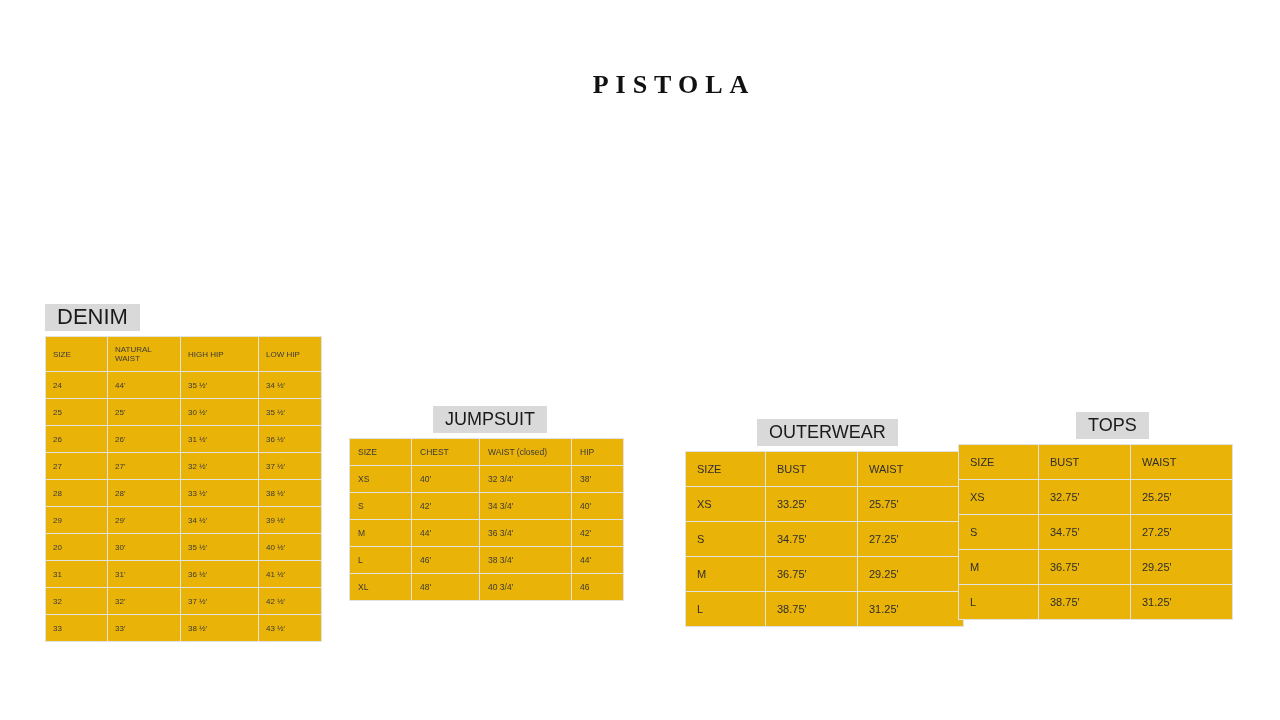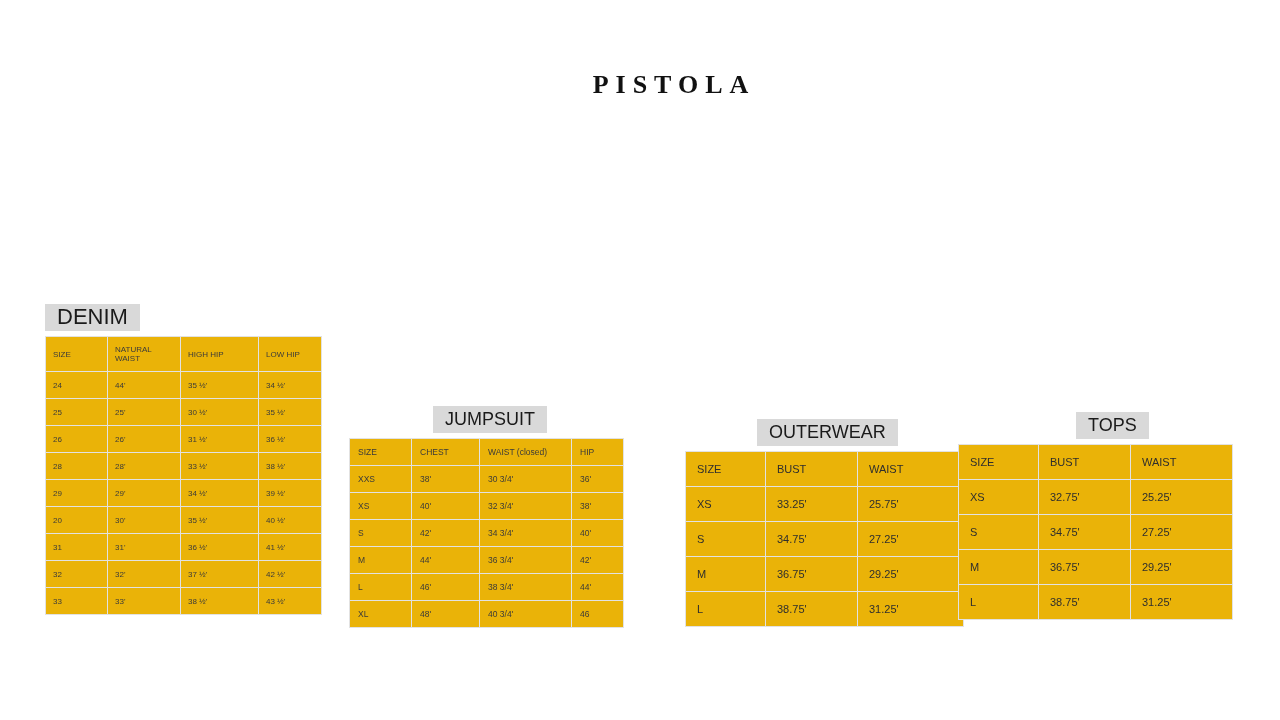--- a/index.html
+++ b/index.html
@@ -142,20 +142,26 @@
         <td>30 ½'</td>
         <td>35 ½'</td>
       </tr>
       <tr>
         <td>26</td>
         <td>26'</td>
         <td>31 ½'</td>
         <td>36 ½'</td>
       </tr>
       <tr>
+        <td>27</td>
+        <td>27'</td>
+        <td>32 ½'</td>
+        <td>37 ½'</td>
+      </tr>
+      <tr>
         <td>28</td>
         <td>28'</td>
         <td>33 ½'</td>
         <td>38 ½'</td>
       </tr>
       <tr>
         <td>29</td>
         <td>29'</td>
         <td>34 ½'</td>
         <td>39 ½'</td>
@@ -200,26 +206,20 @@
     <thead>
       <tr>
         <th>SIZE</th>
         <th>CHEST</th>
         <th>WAIST (closed)</th>
         <th>HIP</th>
       </tr>
     </thead>
     <tbody>
       <tr>
-        <td>XXS</td>
-        <td>38'</td>
-        <td>30 3/4'</td>
-        <td>36'</td>
-      </tr>
-      <tr>
         <td>XS</td>
         <td>40'</td>
         <td>32 3/4'</td>
         <td>38'</td>
       </tr>
       <tr>
         <td>S</td>
         <td>42'</td>
         <td>34 3/4'</td>
         <td>40'</td>

